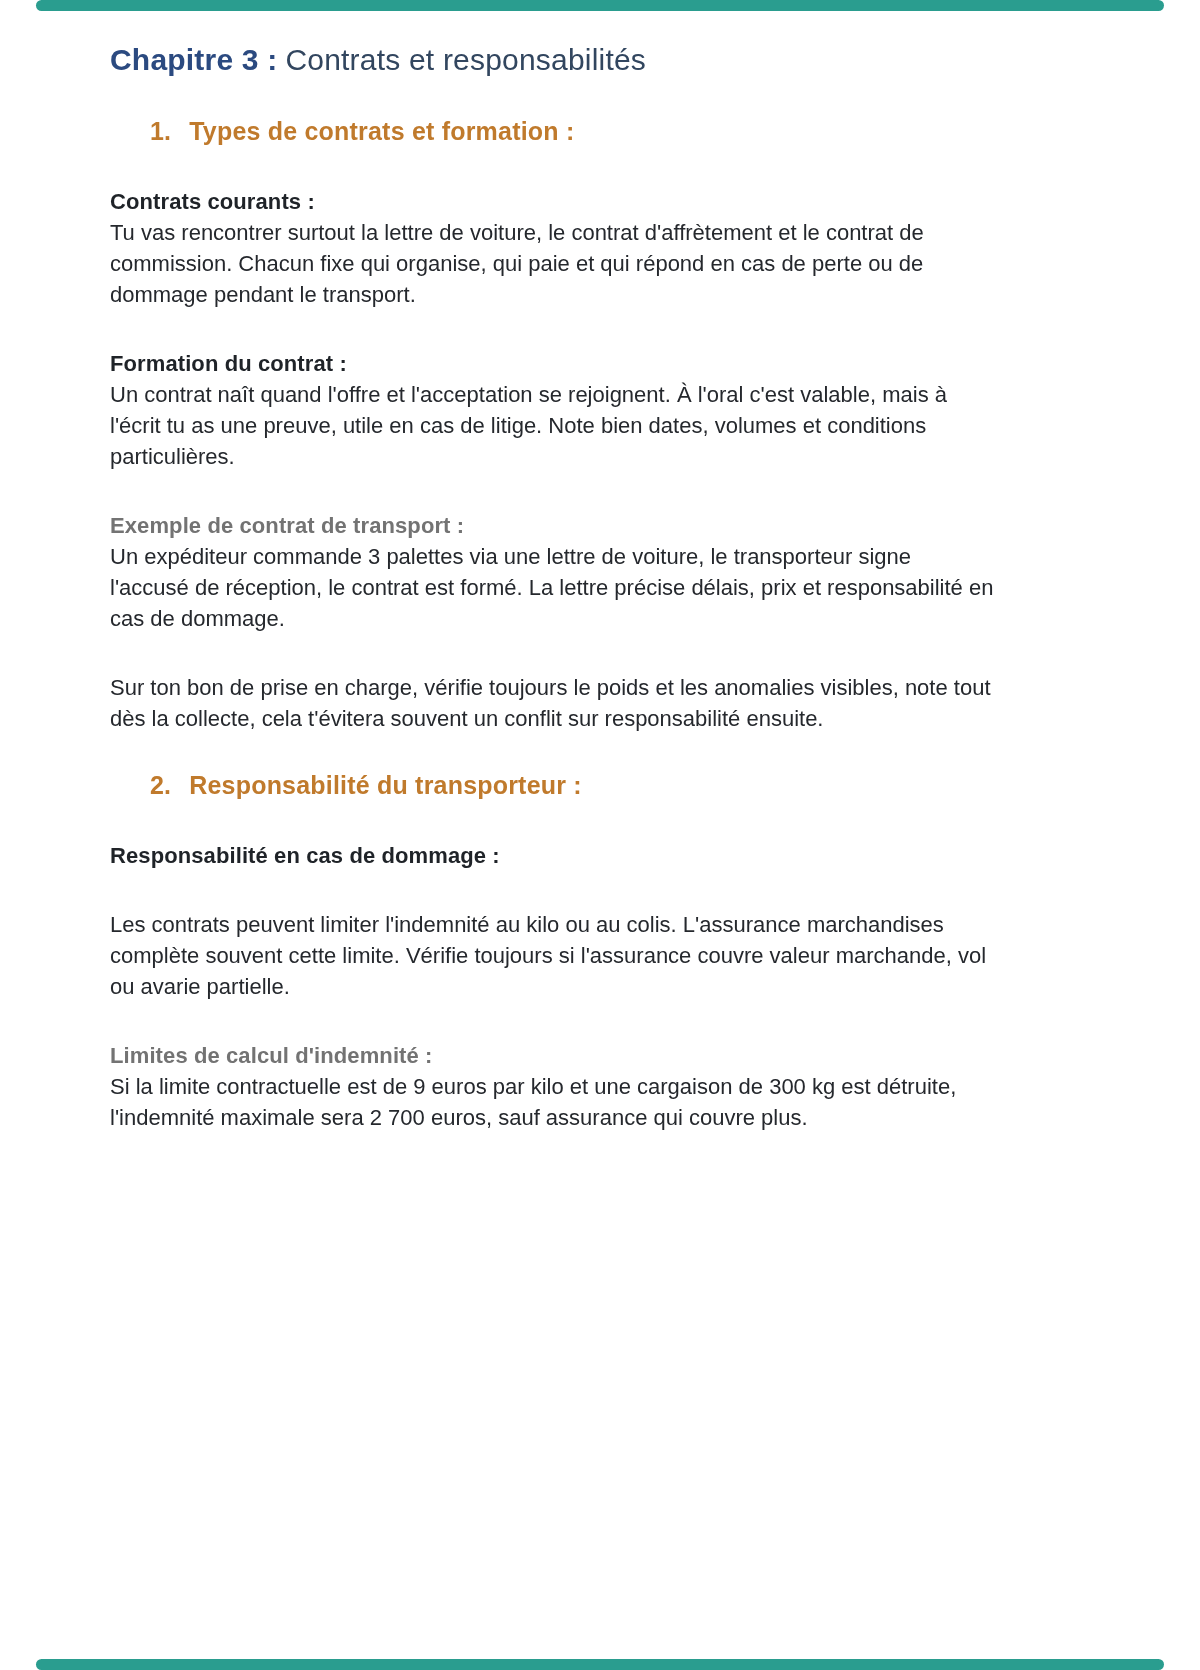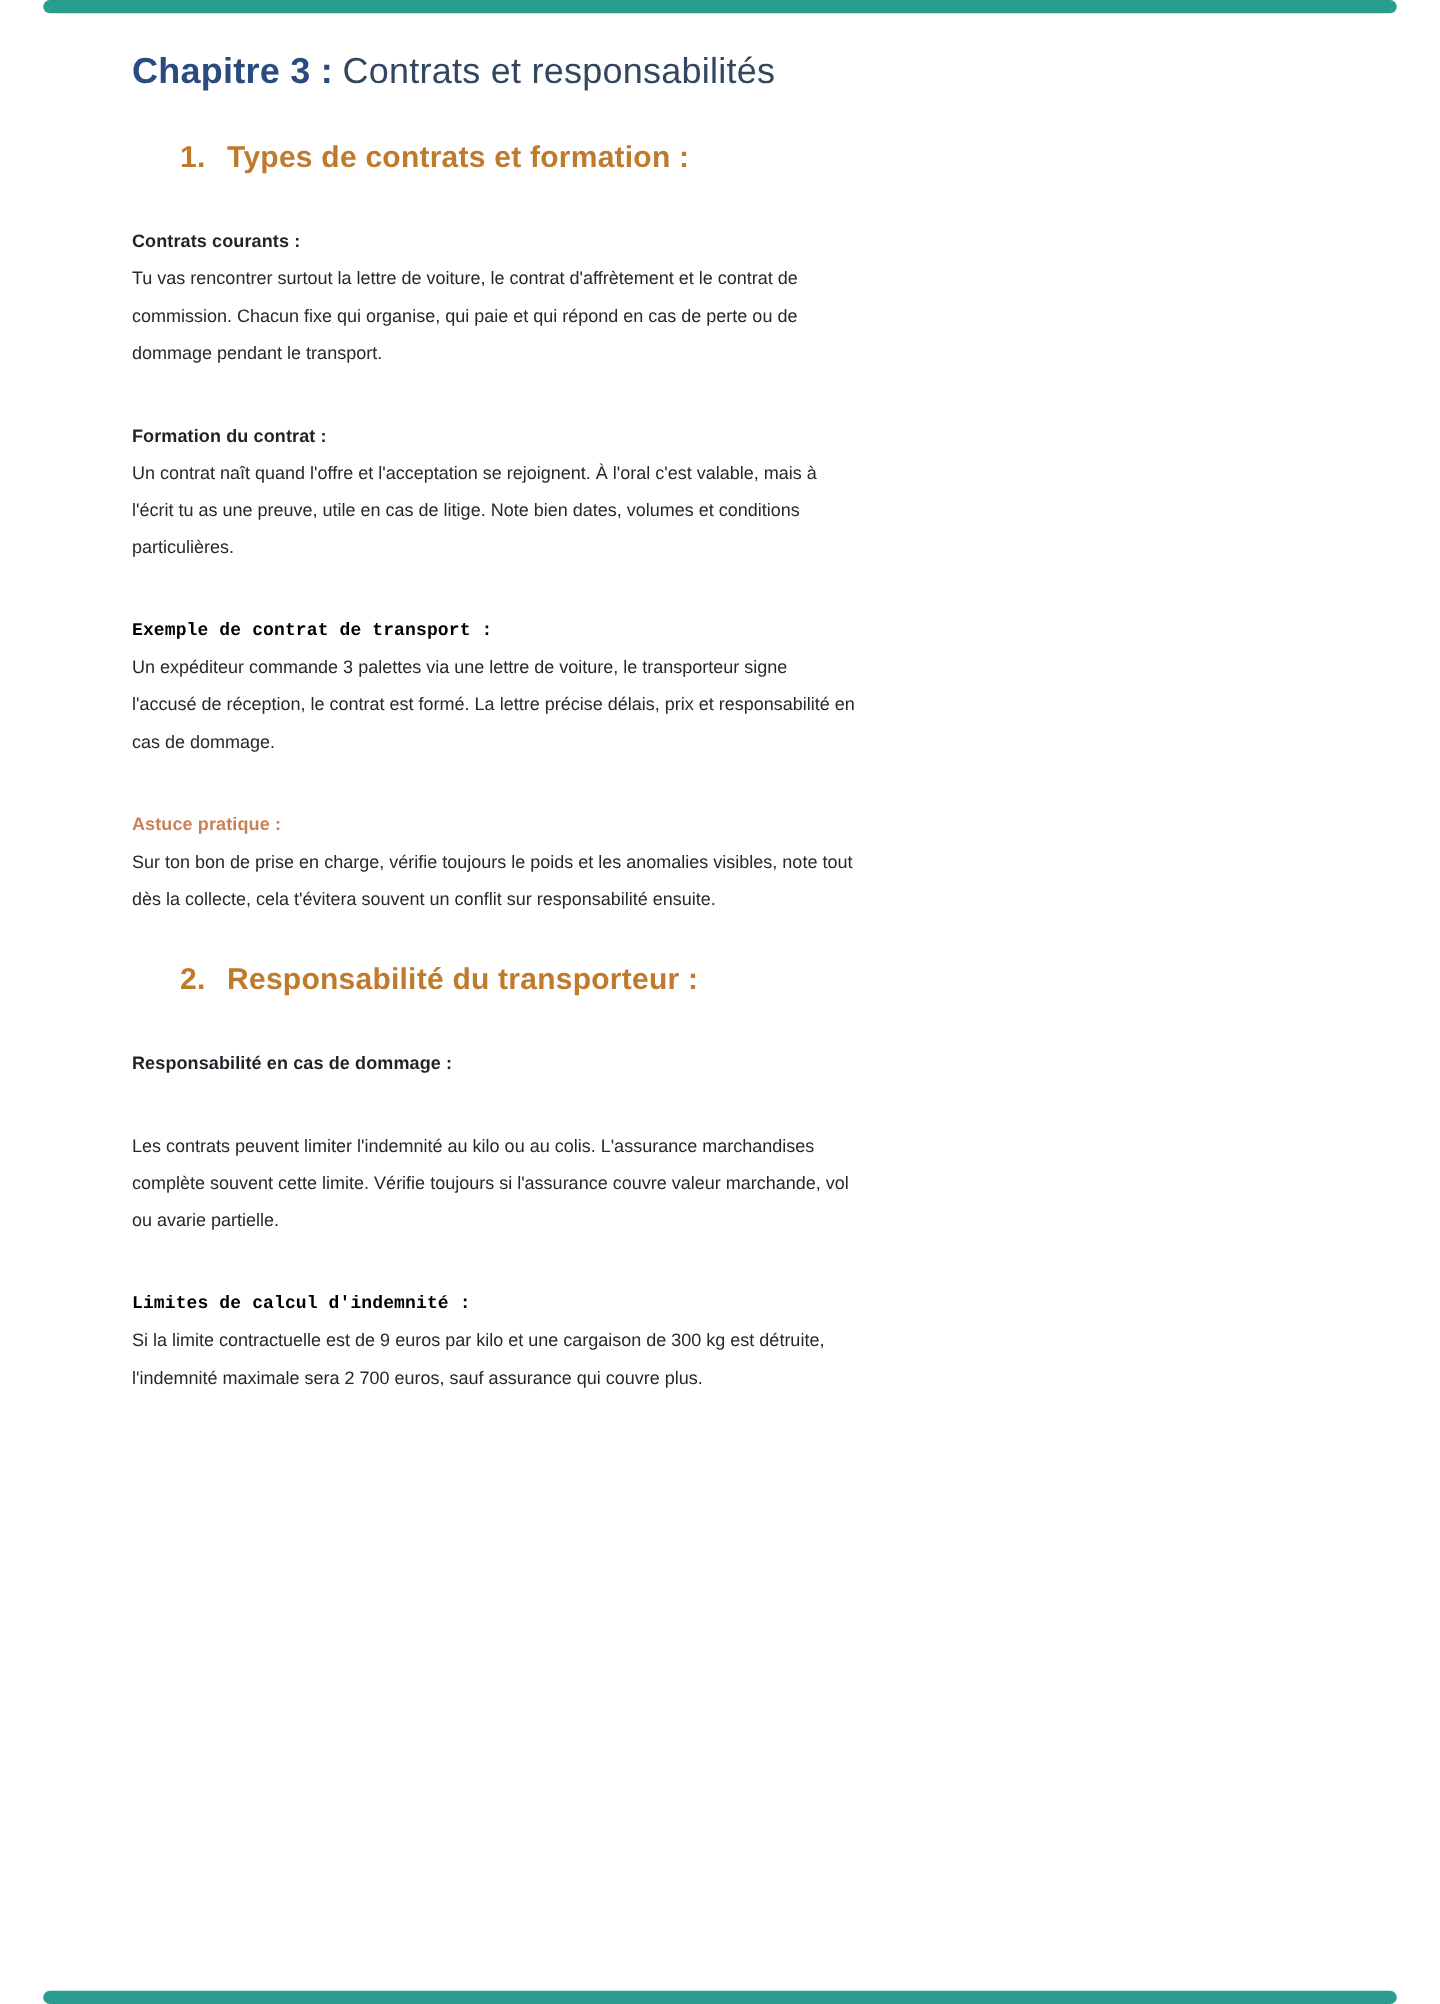--- a/index.html
+++ b/index.html
@@ -39,26 +39,26 @@
     font-size: 25px;
     line-height: 34px;
     font-weight: 700;
     color: #c07a2c;
     display: flex;
     gap: 18px;
     letter-spacing: 0.2px;
   }
   .block {
     margin-top: 38px;
-    font-size: 15px;
+    font-size: 22px;
     line-height: 31px;
     max-width: 990px;
   }
   .block .label { font-weight: 700; color: #1f2328; letter-spacing: 0.1px; }
-  .block .label.green  { color: #000000; font-family: Liberation Mono, monospace; }
+  .block .label.green  { color: #737373; }
   .block .label.orange { color: #cb8055; }
   .block .body {
     white-space: pre-line;
     color: #25282d;
     font-weight: 400;
   }
 </style>
 </head>
 <body>
 
@@ -88,21 +88,20 @@
   </div>
 
   <div class="block">
     <div class="label green">Exemple de contrat de transport :</div>
     <div class="body">Un expéditeur commande 3 palettes via une lettre de voiture, le transporteur signe
 l'accusé de réception, le contrat est formé. La lettre précise délais, prix et responsabilité en
 cas de dommage.</div>
   </div>
 
   <div class="block">
-    <div class="label orange">Astuce pratique :</div>
     <div class="body">Sur ton bon de prise en charge, vérifie toujours le poids et les anomalies visibles, note tout
 dès la collecte, cela t'évitera souvent un conflit sur responsabilité ensuite.</div>
   </div>
 
   <div class="section-heading">
     <span>2.</span>
     <span>Responsabilité du transporteur :</span>
   </div>
 
   <div class="block">

